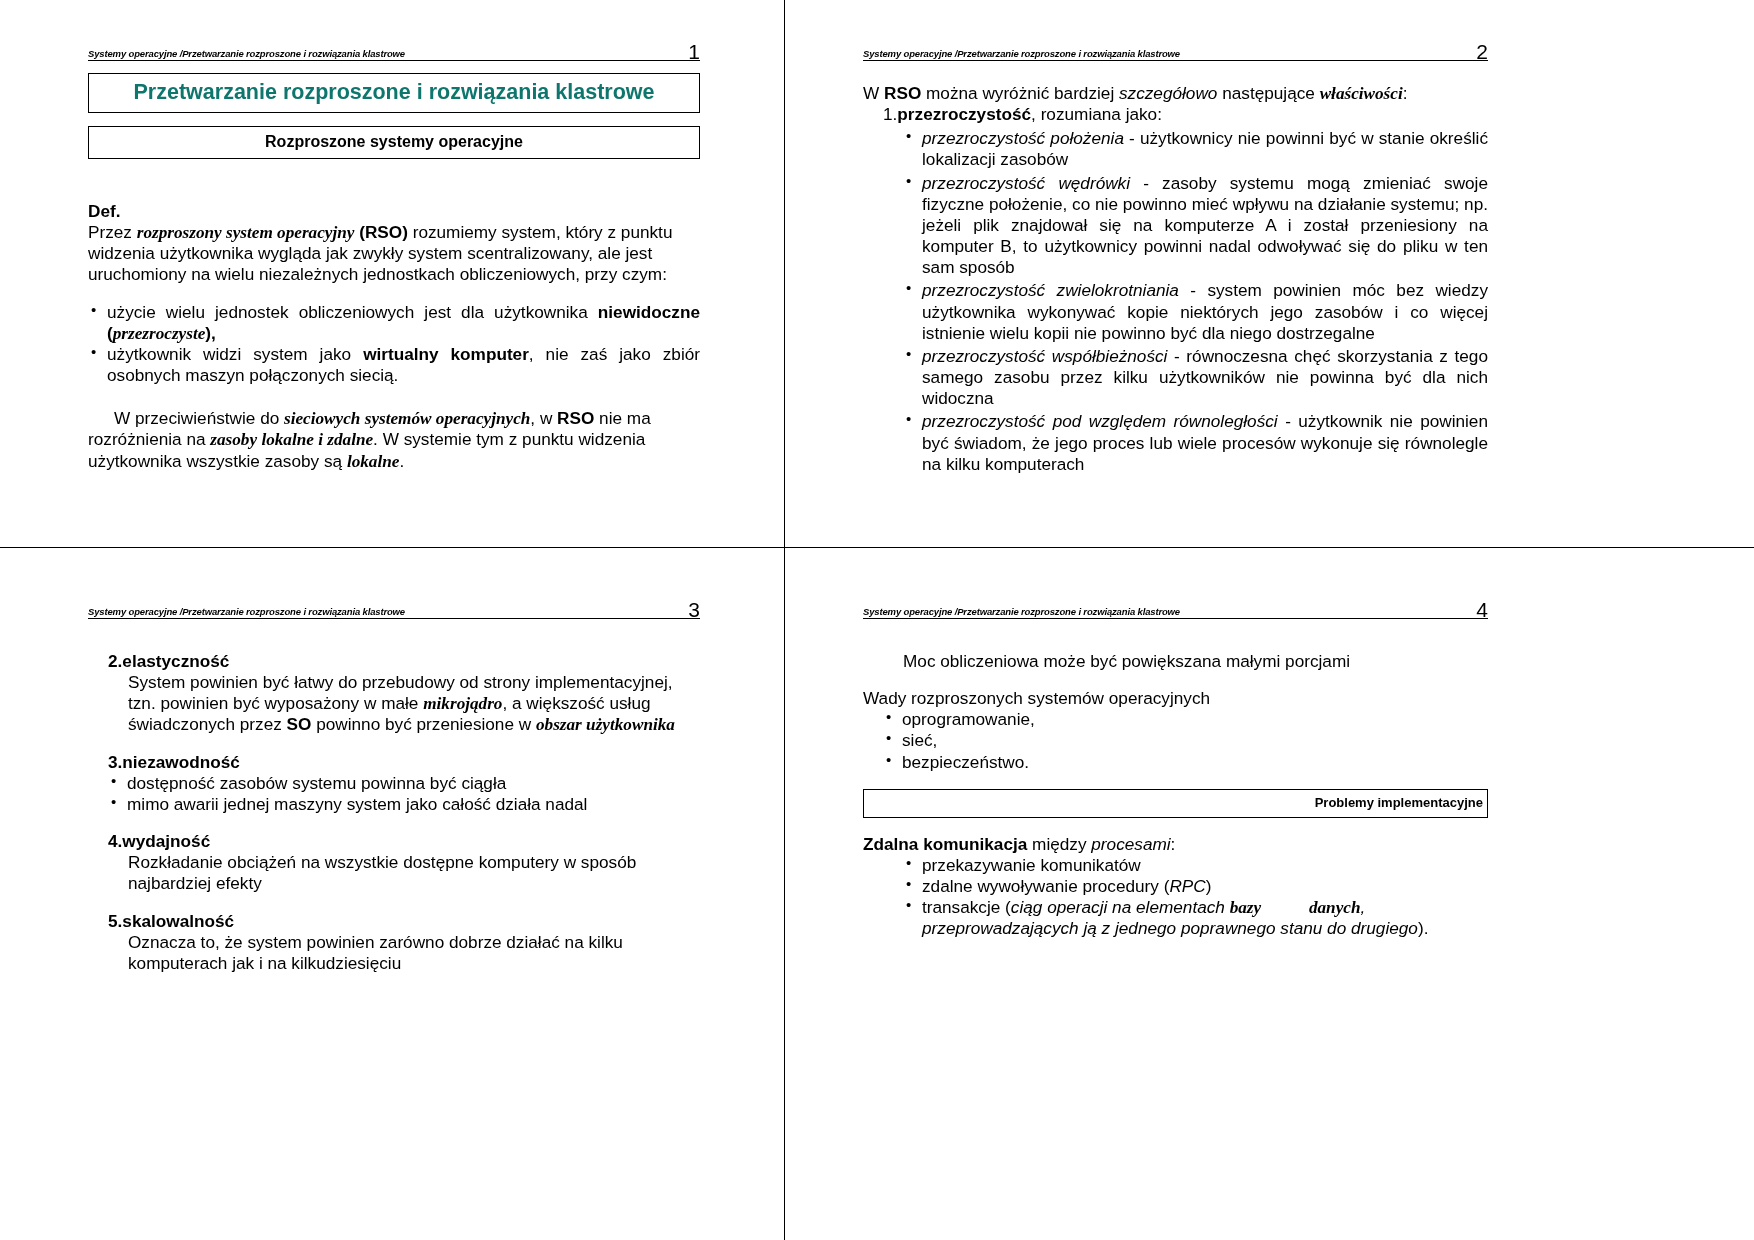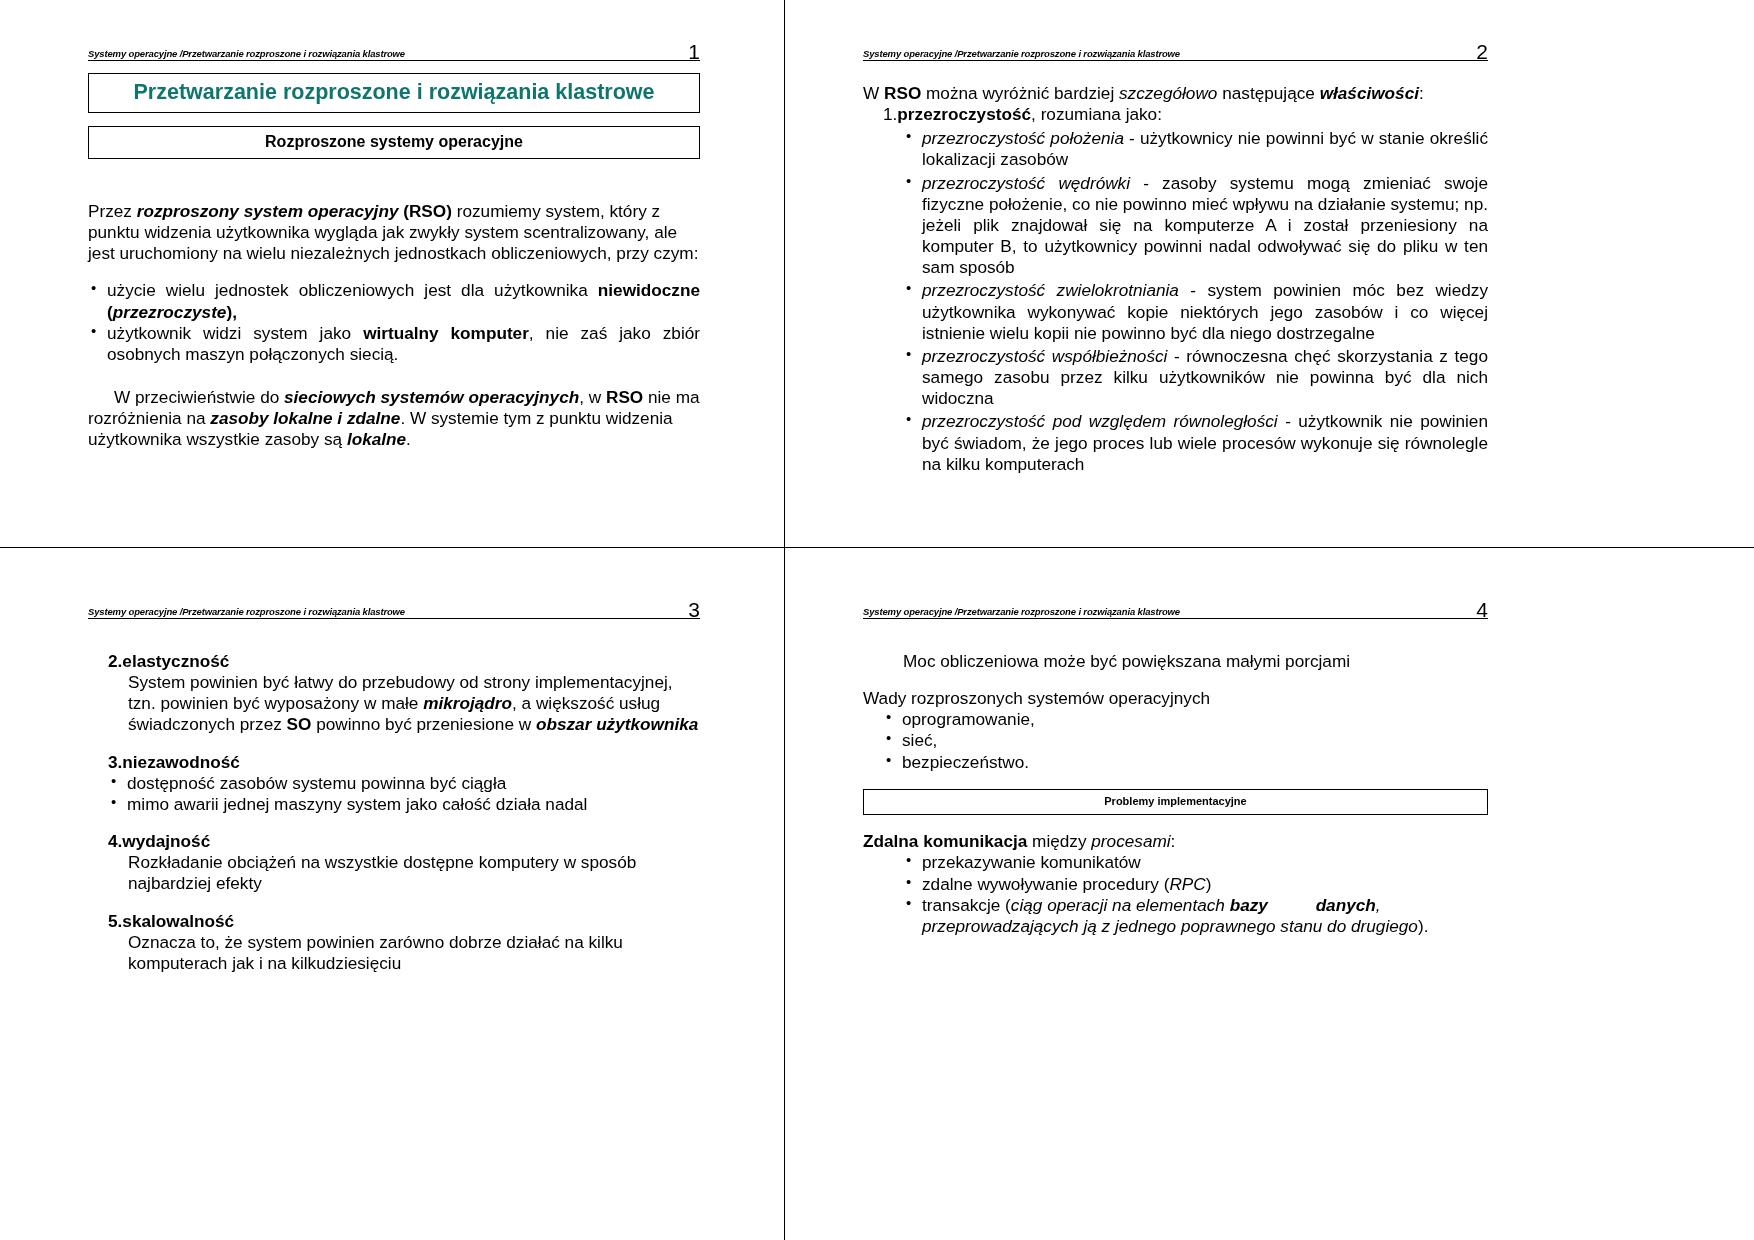--- a/index.html
+++ b/index.html
@@ -86,21 +86,21 @@
   .title-box.plain  { color: #000000; font-size: 16px; }
 
   
   .body { font-size: 17.2px; line-height: 1.23; }
   p { margin: 0; }
   .gap-m { height: 16px; }
   .gap-l { height: 22px; }
 
   b, .b { font-weight: bold; }
   i, .i { font-style: italic; }
-  .bi { font-weight: bold; font-style: italic; }
+  .bi { font-weight: bold; font-style: italic; font-family: Liberation Serif, serif; }
 
   ul { margin: 0; padding: 0; list-style: none; }
   li {
     position: relative;
     padding-left: 19px;
     margin: 0;
   }
   li::before {
     content: "\2022";
     position: absolute;
@@ -134,20 +134,21 @@
 
         <div class="title-box accent">Przetwarzanie rozproszone i rozwiązania klastrowe</div>
 
         <div style="height:13px"></div>
 
         <div class="title-box plain">Rozproszone systemy operacyjne</div>
 
         <div style="height:42px"></div>
 
         <div class="body">
+          <p class="b">Def.</p>
           <p class="just"><span>Przez </span><span class="bi">rozproszony system operacyjny</span><span class="b"> (RSO)</span><span> rozumiemy system, który z punktu widzenia użytkownika wygląda jak zwykły system scentralizowany, ale jest uruchomiony na wielu niezależnych jednostkach obliczeniowych, przy czym:</span></p>
 
           <div class="gap-m"></div>
 
           <ul class="bul-list">
             <li><span>użycie wielu jednostek obliczeniowych jest dla użytkownika </span><span class="b">niewidoczne (</span><span class="bi">przezroczyste</span><span class="b">),</span></li>
             <li><span>użytkownik widzi system jako </span><span class="b">wirtualny komputer</span><span>, nie zaś jako zbiór osobnych maszyn połączonych siecią.</span></li>
           </ul>
 
           <div class="gap-l"></div>
@@ -256,21 +257,21 @@
 
           <p>Wady rozproszonych systemów operacyjnych</p>
           <ul class="indent-1">
             <li>oprogramowanie,</li>
             <li>sieć,</li>
             <li>bezpieczeństwo.</li>
           </ul>
 
           <div class="gap-m"></div>
 
-          <div class="title-box plain" style="font-size:11px; padding:5px 4px 6px 4px;">Problemy implementacyjne</div>
+          <div class="title-box plain" style="font-size:13px; padding:5px 4px 6px 4px;text-align:right;">Problemy implementacyjne</div>
 
           <div class="gap-m"></div>
 
           <p><span class="b">Zdalna komunikacja</span><span> między </span><span class="i">procesami</span><span>:</span></p>
 
           <ul class="indent-2">
             <li>przekazywanie komunikatów</li>
             <li><span>zdalne wywoływanie procedury (</span><span class="i">RPC</span><span>)</span></li>
             <li class="just"><span>transakcje (</span><span class="i">ciąg operacji na elementach </span><span class="bi">bazy</span><span style="white-space:pre">          </span><span class="bi">danych</span><span class="i">, przeprowadzających ją z jednego poprawnego stanu do drugiego</span><span>).</span></li>
           </ul>

